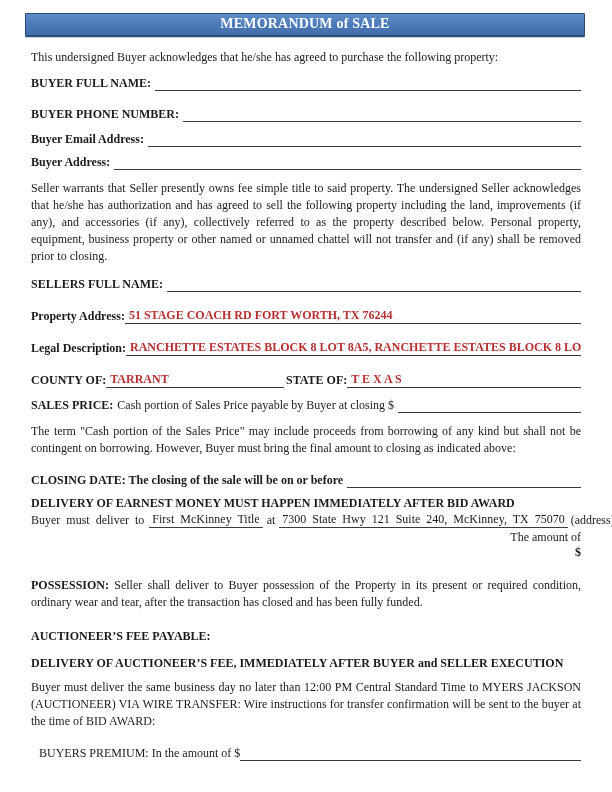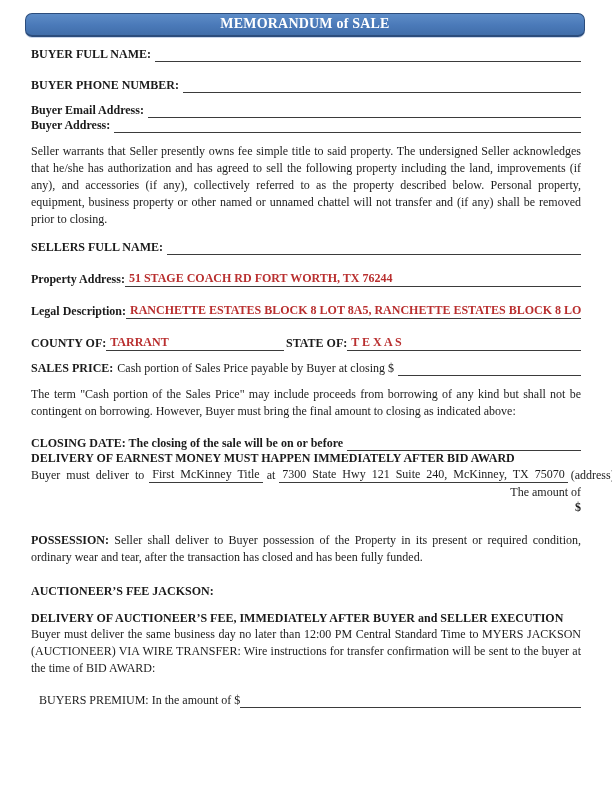--- a/index.html
+++ b/index.html
@@ -15,52 +15,53 @@
     width:612px;height:792px;background:#ffffff;position:relative;
     font-family:"Liberation Serif","DejaVu Serif",serif;
     font-size:12px;color:var(--ink);overflow:hidden;
   }
   .content{padding:0 31px;}
   .title-bar{
     margin:13px 27px 0 25px;
     background:linear-gradient(to bottom,#5d8cc7 0%,#4a79b8 55%,#416ea9 100%);
     border:1px solid var(--header-border);
     border-bottom-width:2px;
-    border-radius:7px;
+    border-radius:1px;
     box-shadow:0 1px 0 #c9d6ea;
     text-align:center;
     color:#ffffff;font-weight:bold;font-size:14px;
     padding:2px 0 3px 0;
     letter-spacing:.2px;
   }
   p.para{text-align:justify;line-height:1.42;}
   .line{display:flex;align-items:flex-end;white-space:nowrap;}
   .lbl{font-weight:bold;}
   .blank{flex:1;border-bottom:1px solid var(--rule);height:1.05em;margin-left:4px;}
   .fillwrap{flex:1;border-bottom:1px solid var(--rule);padding-left:4px;overflow:hidden;}
   .red{color:var(--accent-red);font-weight:bold;}
   .uval{border-bottom:1px solid var(--rule);padding:0 3px;}
-  .mt8{}  .mt10{margin-top:10px;} .mt12{margin-top:12px;} .mt16{margin-top:16px;} .mt18{margin-top:18px;}
+  .mt8{margin-top:8px;}  .mt10{margin-top:10px;} .mt12{margin-top:12px;} .mt16{margin-top:16px;} .mt18{margin-top:18px;}
   .county-row .half1{display:flex;align-items:flex-end;width:46%;}
   .county-row .half2{display:flex;align-items:flex-end;flex:1;}
   .county-row .half2 .lbl{margin-left:2px;}
   .deliver-line{word-spacing:3px;margin-top:1px;}
   .indent{padding-left:8px;}
 </style>
 </head>
 <body>
 
 <div class="page">
 
   <div class="title-bar">
     <span>MEMORANDUM of SALE</span>
   </div>
 
   <div class="content">
 
+    <p class="para mt12">This undersigned Buyer acknowledges that he/she has agreed to purchase the following property:</p>
 
     <div class="line mt10">
       <span class="lbl">BUYER FULL NAME:</span>
       <span class="blank"></span>
     </div>
 
     <div class="line mt16">
       <span class="lbl">BUYER PHONE NUMBER:</span>
       <span class="blank"></span>
     </div>
@@ -131,21 +132,21 @@
       <span>The amount of</span>
       <span class="lbl" style="margin-left:4px;">$</span>
       <span class="blank"></span>
     </div>
 
     <p class="para mt16">
       <span class="lbl">POSSESSION:</span>
       <span>Seller shall deliver to Buyer possession of the Property in its present or required condition, ordinary wear and tear, after the transaction has closed and has been fully funded.</span>
     </p>
 
-    <div class="lbl mt18">AUCTIONEER’S FEE JACKSON:</div>
+    <div class="lbl mt18">AUCTIONEER’S FEE PAYABLE:</div>
 
     <div class="lbl mt12">DELIVERY OF AUCTIONEER’S FEE, IMMEDIATELY AFTER BUYER and SELLER EXECUTION</div>
 
     <p class="para mt8">Buyer must deliver the same business day no later than 12:00 PM Central Standard Time to MYERS JACKSON (AUCTIONEER) VIA WIRE TRANSFER: Wire instructions for transfer confirmation will be sent to the buyer at the time of BID AWARD:</p>
 
     <div class="line mt16 indent">
       <span>BUYERS PREMIUM: In the amount of $</span>
       <span class="blank" style="margin-left:0;"></span>
     </div>
 

